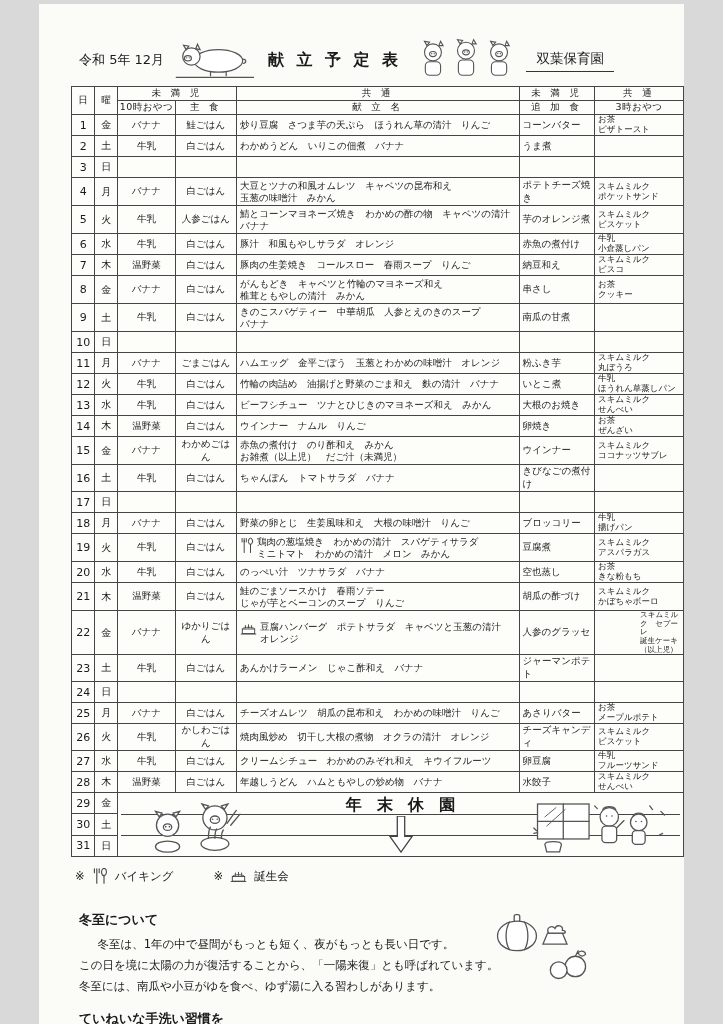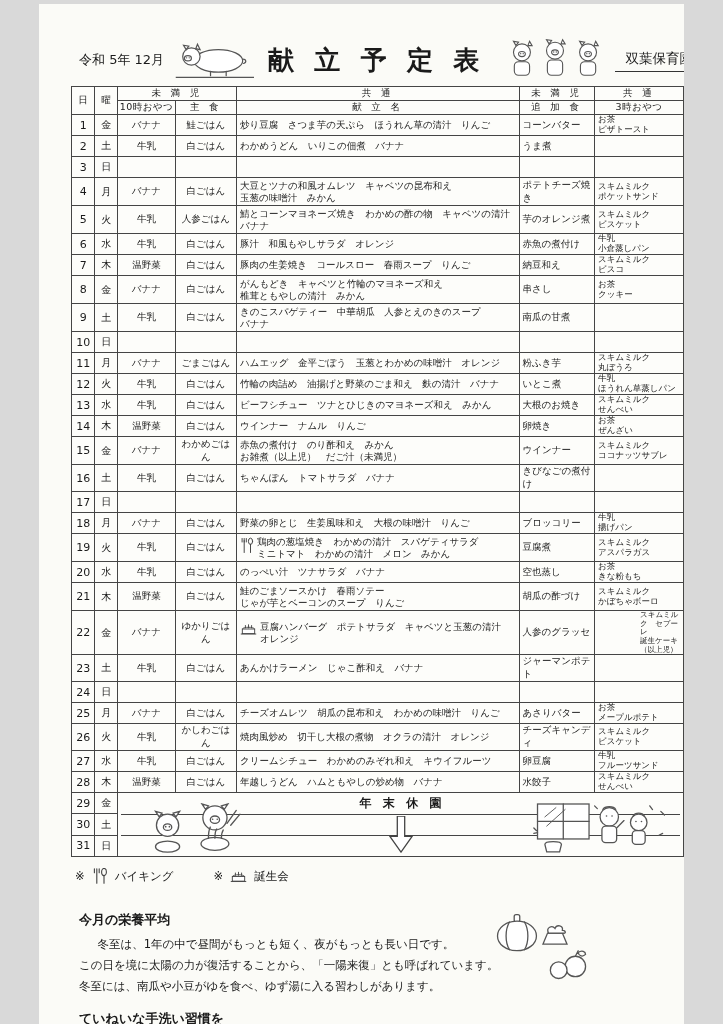--- a/index.html
+++ b/index.html
@@ -1,21 +1,21 @@
 <!DOCTYPE html>
 <html lang="ja"><head>
 <meta charset="utf-8">
 <style>
   html,body{margin:0;padding:0;background:#d9d9d9;}
   body{font-family:"DejaVu Sans","Liberation Sans",sans-serif;}
   .page{width:645px;height:1024px;background:#fbfbf7;color:#1a1a1a;position:relative;overflow:hidden;margin:4px auto;}
   
   .hdr{display:flex;align-items:center;padding:34px 16px 4px 40px;gap:6px;}
   .hdr-date{font-size:13px;white-space:nowrap;}
-  .hdr-title{font-size:26px;font-weight:bold;letter-spacing:0.78em;white-space:nowrap;margin-left:4px;}
+  .hdr-title{font-size:16px;font-weight:bold;letter-spacing:0.78em;white-space:nowrap;margin-left:4px;}
   .hdr-school{font-size:13.5px;border-bottom:1.5px solid #333;padding:2px 10px 3px;white-space:nowrap;margin-left:4px;}
   .hdr svg{flex:0 0 auto;}
   
   table.menu{border-collapse:collapse;table-layout:fixed;margin-left:32px;border:1.5px solid #333;background:#fdfdfa;}
   .menu th,.menu td{border:1px solid #454545;padding:0 3px;vertical-align:middle;}
   .menu thead tr{height:14px;}
   .menu th{font-weight:normal;font-size:9.5px;text-align:center;letter-spacing:0.35em;padding:0;}
   .menu th.nosp{letter-spacing:0.05em;}
   .menu tbody tr{height:21px;}
   .menu tbody tr.tall{height:28px;}
@@ -27,21 +27,21 @@
   .c-add{font-size:9.5px;}
   .c-snack3{font-size:8.5px;line-height:1.15;}
   .c-snack3.small{font-size:7.5px;padding-left:45px;}
   .mi{float:left;margin:1px 3px 0 0;}
   
   .closure-cell{padding:0;position:relative;}
   .closure-inner{position:relative;height:63px;}
   .hline{position:absolute;left:0;right:0;height:1px;background:#454545;}
   .h1{top:21px;} .h2{top:42px;}
   .closure-label{position:absolute;top:2px;left:0;right:0;text-align:center;
-    font-size:12px;font-weight:bold;letter-spacing:0.95em;text-indent:0.95em;}
+    font-size:16px;font-weight:bold;letter-spacing:0.95em;text-indent:0.95em;}
   .closure-arrow{position:absolute;left:50%;margin-left:-14px;top:23px;}
   .closure-pigs{position:absolute;left:24px;bottom:1px;}
   .closure-clean{position:absolute;right:10px;bottom:2px;}
   
   .below{position:relative;margin:6px 30px 0 36px;height:34px;}
   .legend{display:flex;align-items:center;gap:7px;font-size:11.5px;padding-top:5px;}
   .legend .gap{width:26px;}
   .nutrition{position:absolute;right:0;top:-3px;border:1.5px solid #333;text-align:center;
     font-size:10.5px;padding:1px 9px 2px;line-height:1.35;background:#fdfdfa;}
   
@@ -605,21 +605,21 @@
           <path d="M3 9c2-3 14-3 16 0" fill="none"></path>
           <path d="M7 8V4 M11 8V3 M15 8V4" fill="none"></path>
           <path d="M1 15.5h20" fill="none"></path>
         </g>
       </svg>
       <span>誕生会</span>
     </div>
   </div>
 
   <div class="section">
-    <div class="sec-head">今月の栄養平均</div>
+    <div class="sec-head">冬至について</div>
     <div class="sec-line ind">冬至は、1年の中で昼間がもっとも短く、夜がもっとも長い日です。</div>
     <div class="sec-line">この日を境に太陽の力が復活することから、「一陽来復」とも呼ばれています。</div>
     <div class="sec-line">冬至には、南瓜や小豆がゆを食べ、ゆず湯に入る習わしがあります。</div>
     <svg class="sec-art art-solstice" viewBox="0 0 112 82" width="104" height="76">
       <g fill="#fff" stroke="#555" stroke-width="1.4" stroke-linecap="round">
         <rect x="26" y="6" width="6" height="8" rx="2"></rect>
         <ellipse cx="29" cy="29" rx="21" ry="16"></ellipse>
         <path d="M21 14c-5 8-5 22 0 30 M37 14c5 8 5 22 0 30" fill="none"></path>
         <path d="M57 38l5-12h16l5 12z"></path>
         <path d="M63 26c-3-6 4-9 7-5 2-5 9-3 8 2 4 0 4 4 1 3z" fill="#fff"></path>

